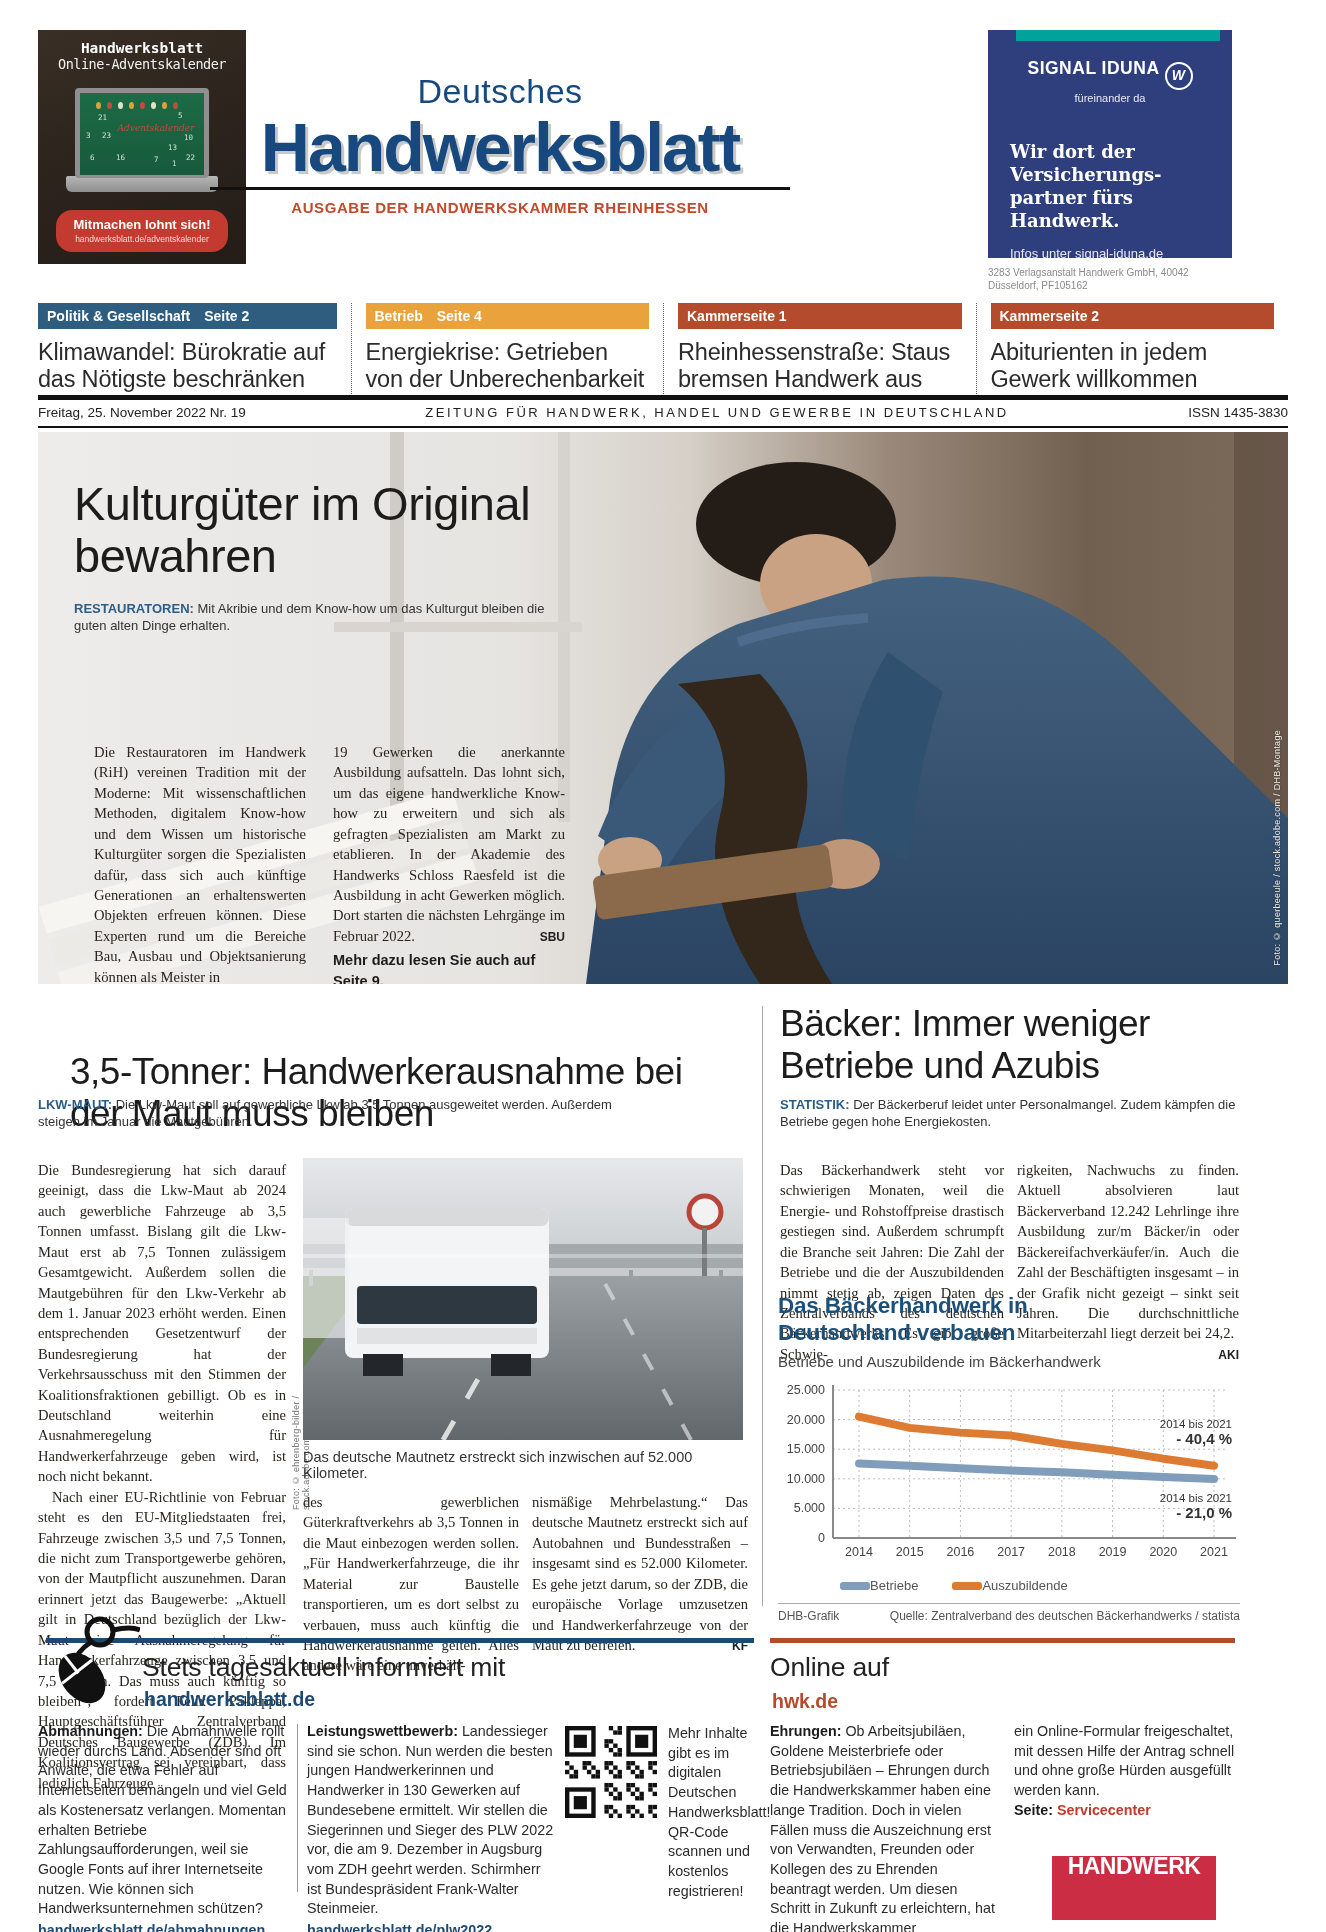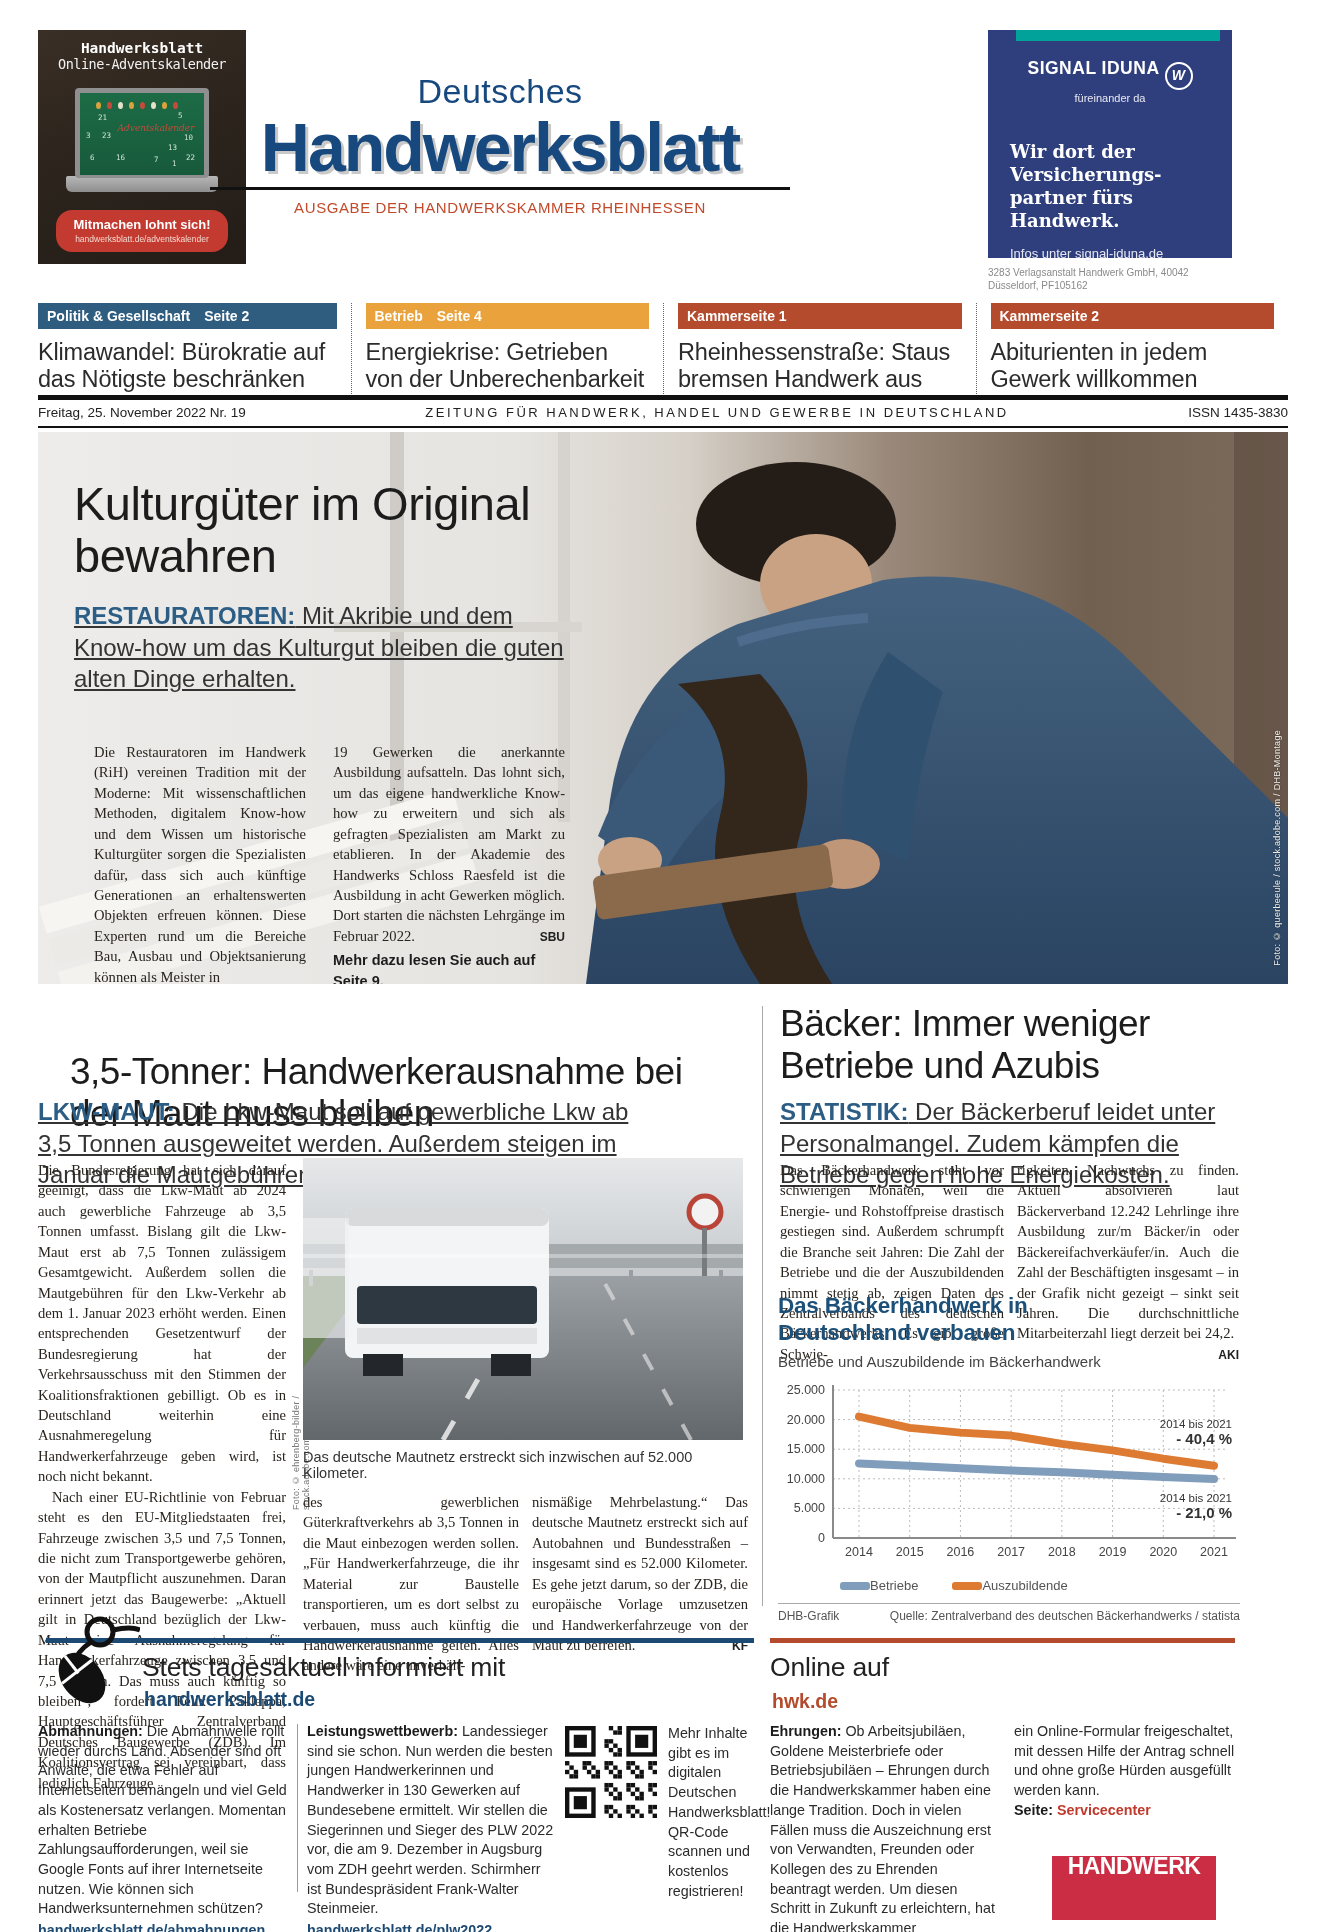--- a/index.html
+++ b/index.html
@@ -21,21 +21,21 @@
   .lap-base{width:152px;height:16px;margin:-2px auto 0;background:linear-gradient(180deg,#b7b7b7,#8e8e8e);border-radius:2px 2px 6px 6px;}
   .advent-pill{position:absolute;left:18px;right:18px;bottom:12px;background:#c23a30;border-radius:16px;padding:7px 4px 8px;}
   .pill-l1{color:#fff;font-weight:bold;font-size:13px;}
   .pill-l2{color:#f4d9cf;font-size:8.5px;margin-top:2px;}
 
   .masthead{left:210px;top:72px;width:580px;text-align:center;}
   .mh-kicker{color:#17497e;font-size:34px;letter-spacing:0.5px;}
   .mh-title{color:#17497e;font-weight:bold;font-size:68px;letter-spacing:-2px;line-height:1.0;margin-top:2px;
             text-shadow:3px 3px 0 rgba(60,60,60,0.28);}
   .mh-rule{height:3px;background:#111;margin-top:6px;}
-  .mh-sub{color:#c14a2b;font-weight:normal;font-size:15px;letter-spacing:0.6px;margin-top:9px;}
+  .mh-sub{color:#c14a2b;font-weight:bold;font-size:15px;letter-spacing:0.6px;margin-top:9px;}
 
   .signal-ad{left:988px;top:30px;width:244px;height:228px;background:#2f3f7d;}
   .si-teal{position:absolute;left:28px;right:12px;top:0;height:11px;background:#00a29a;}
   .si-logo-row{margin-top:28px;text-align:center;color:#fff;font-weight:bold;font-size:17.5px;letter-spacing:0.5px;}
   .si-circle{display:inline-block;width:24px;height:24px;border:2.5px solid #fff;border-radius:50%;font-style:italic;
              font-size:14px;line-height:23px;text-align:center;vertical-align:-6px;margin-left:5px;font-weight:bold;}
   .si-tag{color:#e8e8f2;font-size:11px;text-align:center;margin-top:2px;}
   .si-main{color:#fff;font-family:"DejaVu Serif",serif;font-weight:bold;font-size:18px;line-height:1.28;margin:36px 0 0 22px;}
   .si-info{color:#e9e9f4;font-size:13px;margin:14px 0 0 22px;}
   .imprint{left:988px;top:266px;width:244px;font-size:10px;color:#8a8a8a;line-height:1.3;}
@@ -50,21 +50,21 @@
 
   
   .dateline{left:38px;top:395px;width:1250px;border-top:5px solid #111;border-bottom:2px solid #111;
             display:flex;justify-content:space-between;align-items:center;padding:5px 0 6px;font-size:13.5px;color:#222;}
   .dl-center{letter-spacing:2.5px;font-size:13px;}
 
   
   .hero{left:38px;top:432px;width:1250px;height:552px;overflow:hidden;}
   .hero svg{position:absolute;left:0;top:0;width:100%;height:100%;}
   .hero-headline{position:absolute;left:36px;top:46px;width:520px;font-size:47px;line-height:1.1;color:#1c1c1c;letter-spacing:-0.5px;}
-  .lede{font-size:24px;line-height:1.32;color:#333;text-decoration:underline;}
+  .lede{font-size:13px;line-height:1.32;color:#333;}
   .hero-lede{position:absolute;left:36px;top:168px;width:490px;}
   .kw{color:#2c5d85;font-weight:bold;}
   .serif{font-family:"Liberation Serif","DejaVu Serif",serif;font-size:14.6px;line-height:1.4;text-align:justify;color:#2a241e;}
   .hero-col1{position:absolute;left:56px;top:310px;width:212px;}
   .hero-col2{position:absolute;left:295px;top:310px;width:232px;}
   .byl{float:right;font-family:"Liberation Sans",sans-serif;font-weight:bold;font-size:12px;color:#222;margin-top:3px;}
   .hero-more{font-family:"Liberation Sans",sans-serif;font-weight:bold;font-size:14.5px;text-align:left;margin-top:4px;color:#1c1c1c;}
   .vcredit{position:absolute;writing-mode:vertical-rl;transform:rotate(180deg);font-size:9px;color:#777;letter-spacing:0.3px;}
   .hero .vcredit{right:6px;bottom:18px;color:#f0ede8;text-shadow:0 0 2px rgba(0,0,0,0.4);}
 

